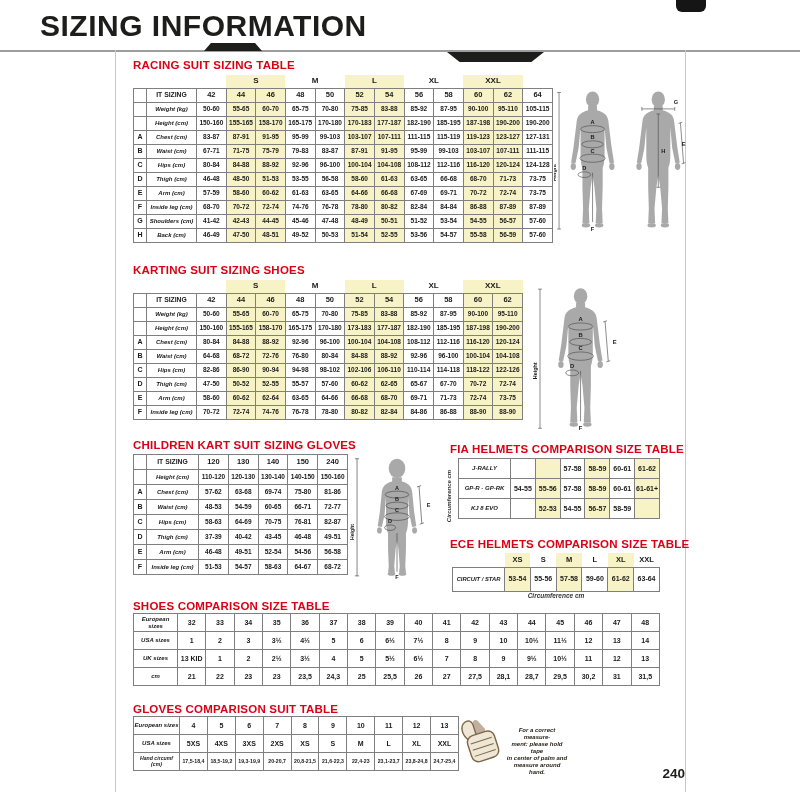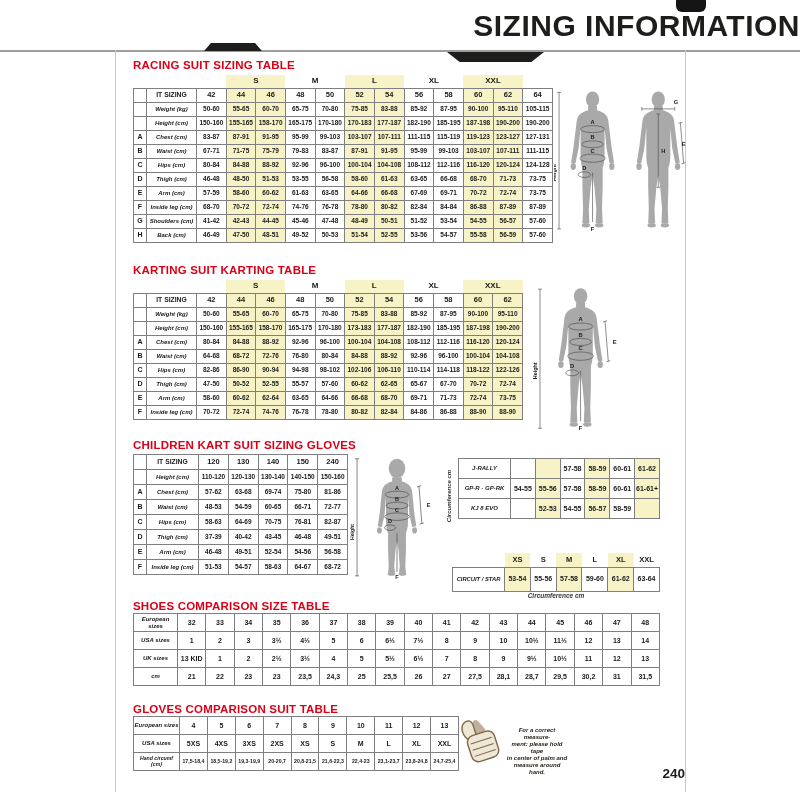--- a/index.html
+++ b/index.html
@@ -1,19 +1,19 @@
 <!DOCTYPE html>
 <html><head>
 <meta charset="utf-8">
 <style>
   html,body{margin:0;padding:0;background:#fff;}
   #page{position:relative;width:800px;height:800px;background:#ffffff;overflow:hidden;
         font-family:"Liberation Sans",sans-serif;}
   .vline{position:absolute;top:50px;width:1px;height:742px;background:#c8c8c8;}
-  .main-title{position:absolute;top:9px;left:0;right:0;text-align:right;
+  .main-title{position:absolute;top:9px;left:0;right:0;text-align:left;
         font-weight:bold;font-size:30px;color:#1d1d1b;letter-spacing:.5px;padding-left:40px;}
   .hrule{position:absolute;top:50px;left:0;width:800px;height:2px;background:#9d9d9d;}
   .tab-left{position:absolute;left:204px;top:43px;width:58px;height:8px;background:#1d1d1b;
         clip-path:polygon(12% 0,88% 0,100% 100%,0 100%);}
   .tab-right{position:absolute;left:447px;top:52px;width:97px;height:10px;background:#1d1d1b;
         clip-path:polygon(0 0,100% 0,87% 100%,13% 100%);}
   .corner-tab{position:absolute;left:676px;top:0;width:30px;height:12px;background:#151515;
         border-radius:0 0 6px 6px;}
   .sec-title{position:absolute;font-weight:bold;font-size:11.5px;color:#db0016;letter-spacing:.2px;white-space:nowrap;}
   .tbl{position:absolute;}
@@ -261,21 +261,21 @@
             <td class="datacell">53-56</td>
             <td class="datacell">54-57</td>
             <td class="datacell hl">55-58</td>
             <td class="datacell hl">56-59</td>
             <td class="datacell">57-60</td>
           </tr>
         </tbody>
       </table>
     </div>
 
-  <div class="sec-title" style="left:133px;top:264px">KARTING SUIT KARTING TABLE</div>
+  <div class="sec-title" style="left:133px;top:264px">KARTING SUIT SIZING SHOES</div>
   <div class="tbl" style="left:133px;top:280px">
       <table class="sz " style="width: 390px;">
         <colgroup>
           <col style="width: 13px;">
           <col style="width: 50px;">
           <col>
           <col>
           <col>
           <col>
           <col>
@@ -517,20 +517,21 @@
             <td class="datacell">51-53</td>
             <td class="datacell">54-57</td>
             <td class="datacell">58-63</td>
             <td class="datacell">64-67</td>
             <td class="datacell">68-72</td>
           </tr>
         </tbody>
       </table>
     </div>
 
+  <div class="sec-title" style="left:450px;top:443px">FIA HELMETS COMPARISON SIZE TABLE</div>
   <div class="tbl" style="left:458px;top:458px">
       <table class="sz helmet" style="width: 202px;">
         <colgroup>
           <col style="width: 52px;">
           <col>
           <col>
           <col>
           <col>
           <col>
           <col>
@@ -561,20 +562,21 @@
             <td class="datacell">54-55</td>
             <td class="datacell hl">56-57</td>
             <td class="datacell">58-59</td>
             <td class="datacell hl"></td>
           </tr>
         </tbody>
       </table>
     </div>
   <div class="side-label">Circumference cm</div>
 
+  <div class="sec-title" style="left:450px;top:538px">ECE HELMETS COMPARISON SIZE TABLE</div>
   <div class="tbl" style="left:452px;top:553px">
       <table class="sz helmet ece-tbl" style="width: 208px;">
         <colgroup>
           <col style="width: 52px;">
           <col>
           <col>
           <col>
           <col>
           <col>
           <col>

